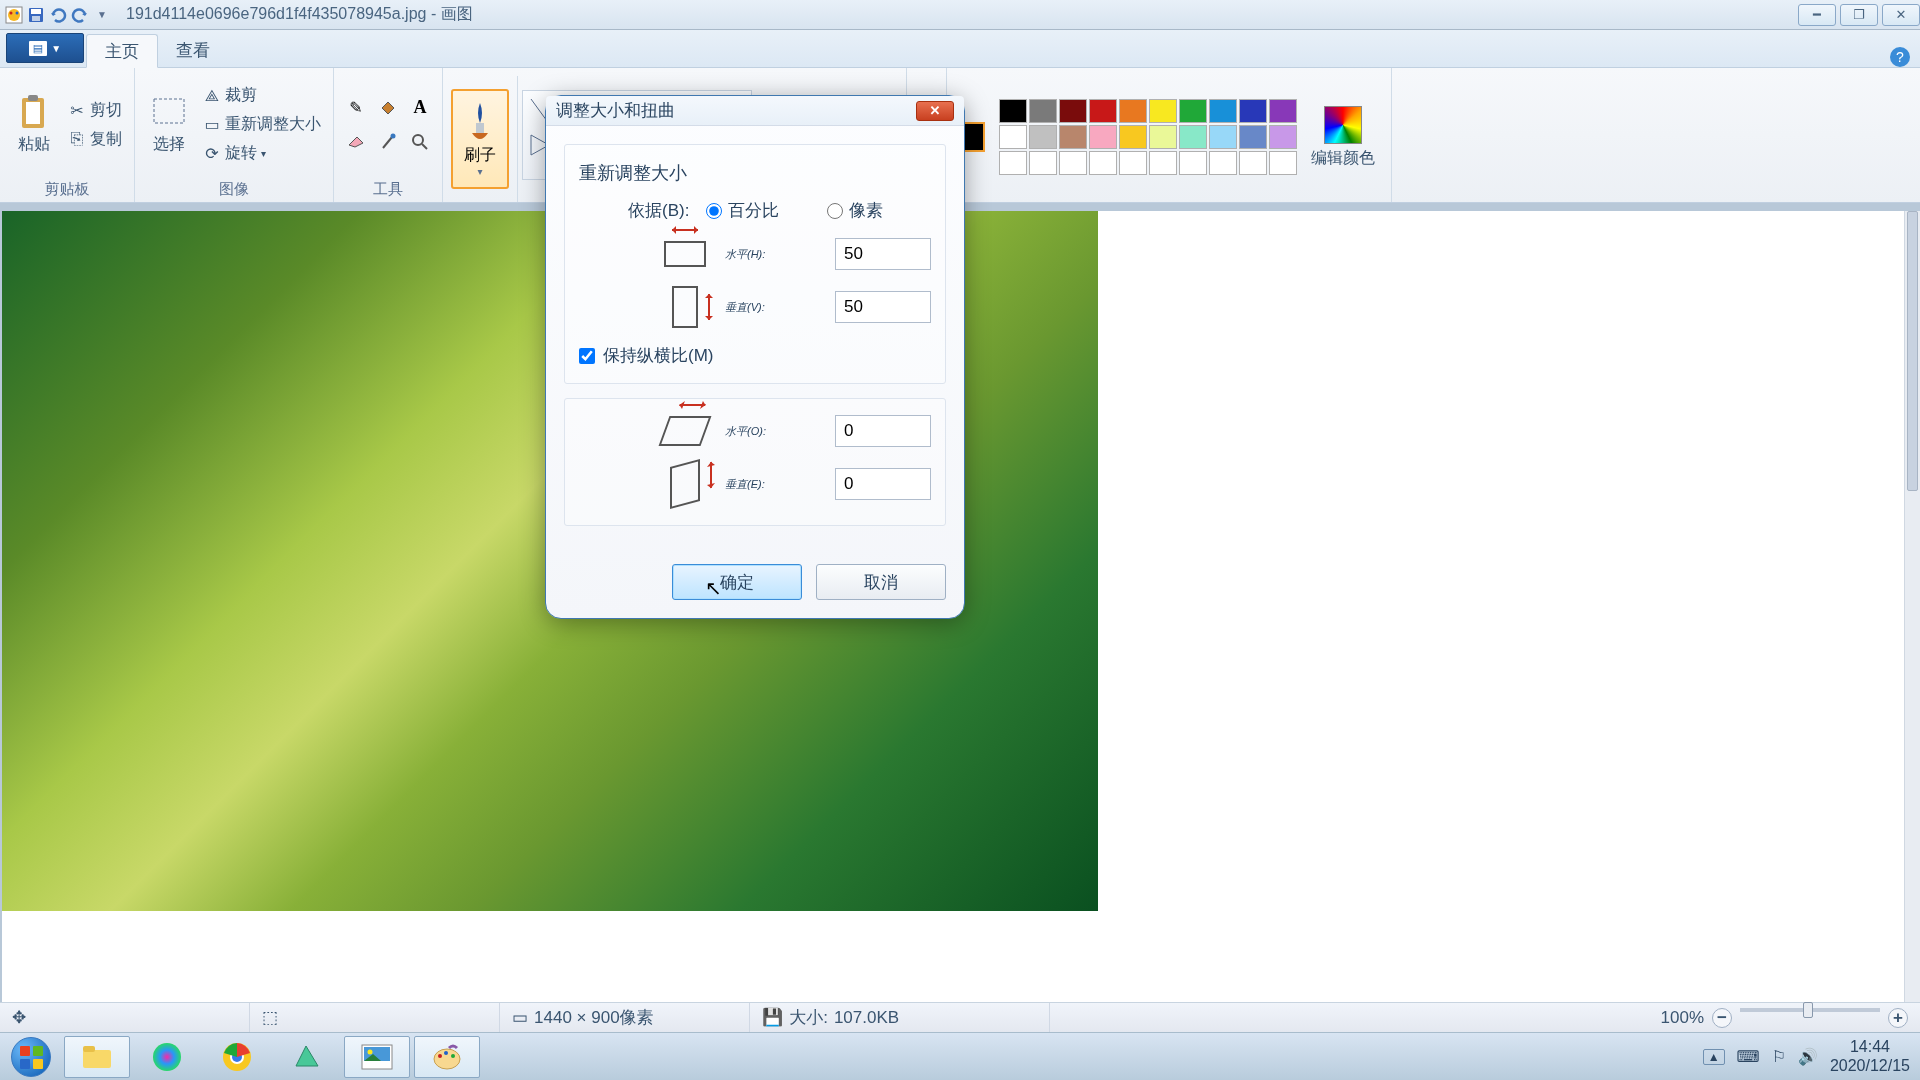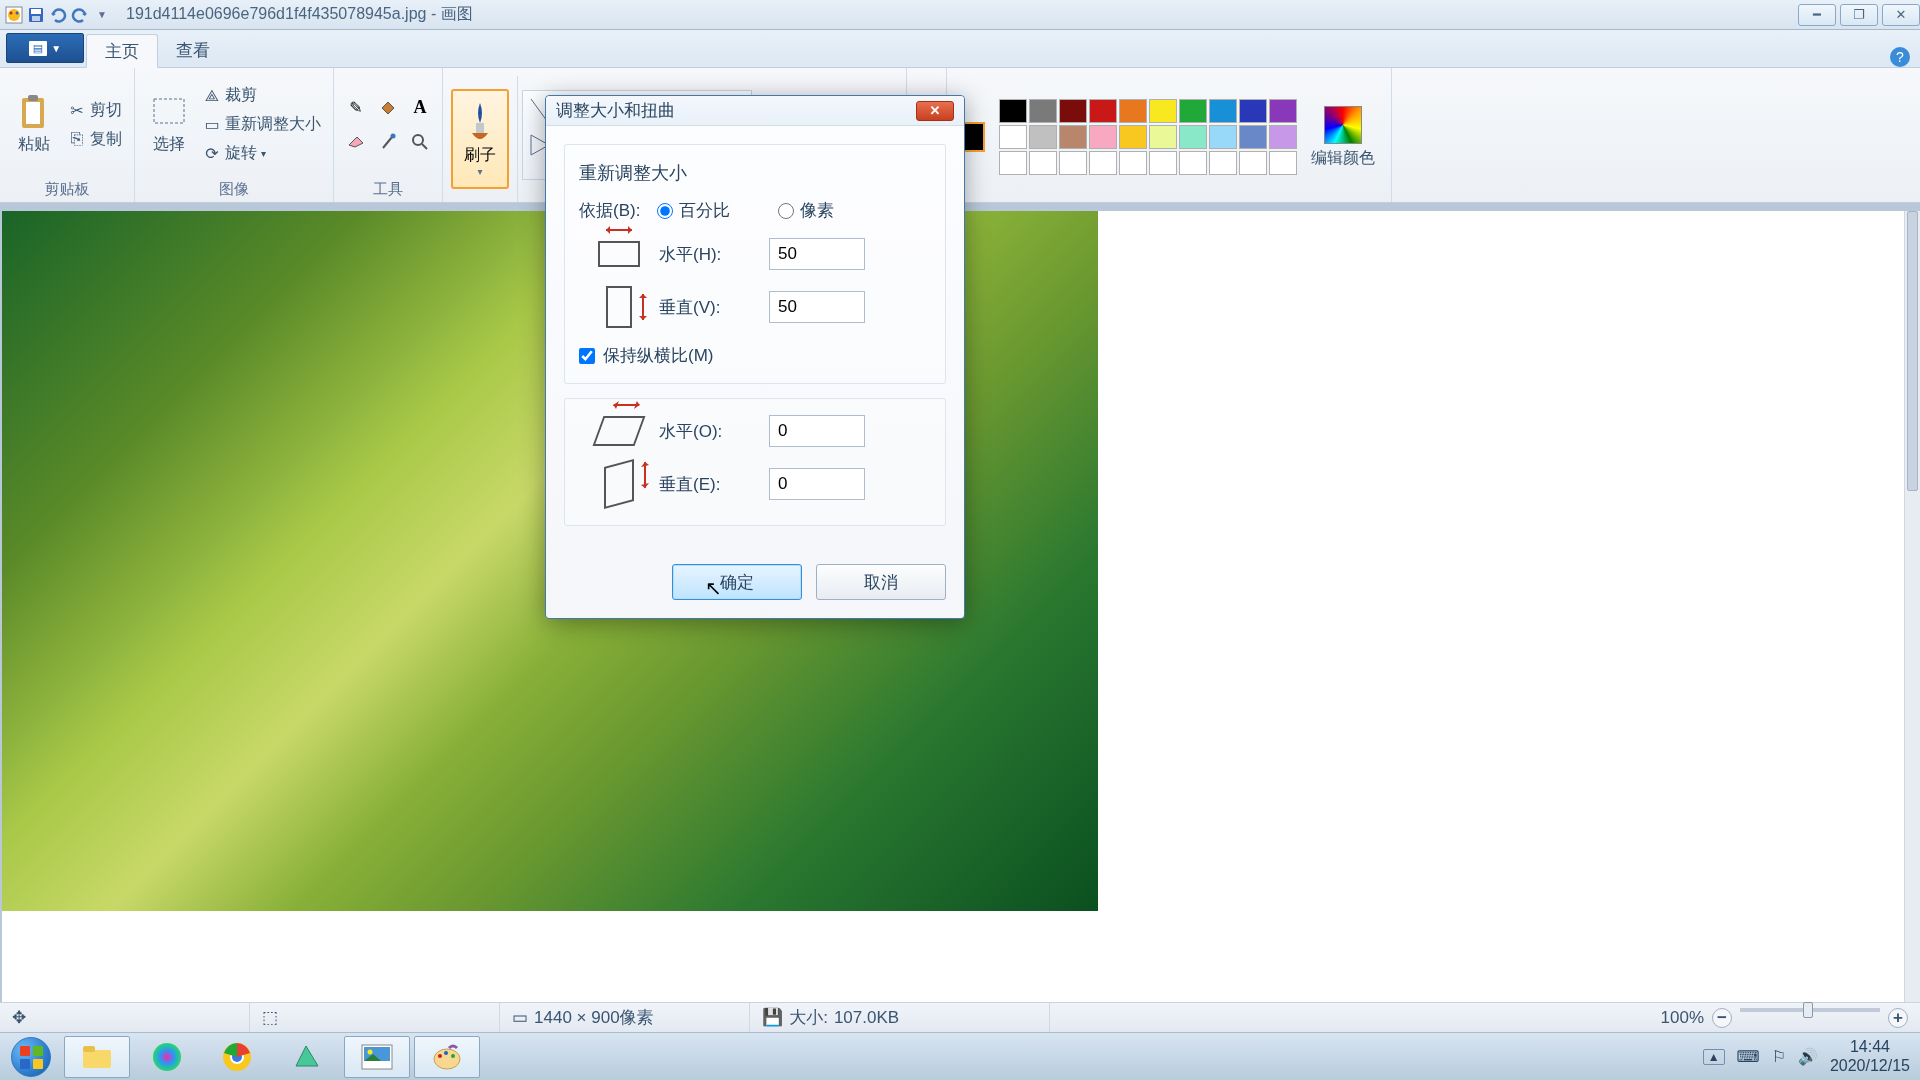--- a/index.html
+++ b/index.html
@@ -62,33 +62,33 @@
 
 .taskbar{position:absolute;bottom:0;left:0;right:0;height:48px;background:linear-gradient(#d8e4f2,#b8ccdc);border-top:1px solid #a8bccc;display:flex;align-items:center;}
 .start-orb{width:50px;height:42px;margin:0 6px;display:flex;align-items:center;justify-content:center;}
 .orb-circle{width:40px;height:40px;border-radius:50%;background:radial-gradient(circle at 30% 30%,#6ab8f8,#0858b0);border:1px solid #3878c0;position:relative;overflow:hidden;}
 .task-item{width:66px;height:42px;margin:0 2px;border:1px solid transparent;display:flex;align-items:center;justify-content:center;border-radius:2px;}
 .task-item.active{border-color:#8aa8c4;background:linear-gradient(#f0f6fc,#d8e8f4);}
 .tray{margin-left:auto;display:flex;align-items:center;gap:12px;padding-right:10px;color:#2a4460;}
 .clock{text-align:center;font-size:16px;line-height:1.15;}
 
 
-.dialog{position:absolute;left:545px;top:95px;width:420px;background:linear-gradient(#fcfdff,#f4f6fa);border:1px solid #4078b0;box-shadow:0 4px 24px rgba(0,0,0,.35);border-radius:4px;}
+.dialog{position:absolute;left:545px;top:95px;width:420px;background:linear-gradient(#fcfdff,#f4f6fa);border:1px solid #4078b0;box-shadow:0 4px 24px rgba(0,0,0,.35);border-radius:16px;}
 .dlg-title{height:30px;background:linear-gradient(#f4f8fd,#e8f0f8);display:flex;align-items:center;padding:0 10px;border-bottom:1px solid #d4dce8;border-radius:4px 4px 0 0;}
 .dlg-title-text{font-size:17px;color:#2a4460;}
 .dlg-close{margin-left:auto;width:38px;height:20px;background:linear-gradient(#e87050,#c84020);border:1px solid #a83010;border-radius:3px;color:#fff;display:flex;align-items:center;justify-content:center;font-weight:bold;cursor:pointer;font-size:13px;}
 .dlg-body{padding:18px 18px 10px 18px;}
 .fieldset{border:1px solid #dde4ee;border-radius:3px;padding:16px 14px;margin-bottom:14px;background:rgba(255,255,255,.35);}
 .sect-title{font-size:18px;color:#2a4460;margin-bottom:14px;}
-.row{display:flex;align-items:center;margin-bottom:16px;}
+.row{display:flex;align-items:center;margin-bottom:16px;justify-content:flex-end;}
 .row .lbl{width:78px;font-size:17px;color:#2a4460;}
 .radio-opt{display:flex;align-items:center;gap:6px;font-size:17px;color:#2a4460;margin-right:48px;}
 .radio-opt input{width:16px;height:16px;}
 .icon-col{width:80px;display:flex;justify-content:center;}
-.field-lbl{width:110px;font-size:17px;color:#2a4460;}
+.field-lbl{width:110px;font-size:11px;color:#2a4460;font-style:italic;}
 .num-input{width:96px;height:32px;border:1px solid #b0bccc;padding:0 8px;font-size:17px;background:#fff;}
 .chk-row{display:flex;align-items:center;gap:8px;font-size:17px;color:#2a4460;margin-top:8px;}
 .chk-row input{width:16px;height:16px;}
 .dlg-buttons{display:flex;justify-content:flex-end;gap:14px;padding:14px 18px 18px 18px;}
 .dlg-btn{width:130px;height:36px;border:1px solid #9fb0c4;background:linear-gradient(#fcfdfe,#e8ecf2);font-size:17px;color:#2a4460;border-radius:3px;cursor:pointer;}
 .dlg-btn.primary{border-color:#3a8cd8;background:linear-gradient(#e8f4ff,#bde4ff);box-shadow:inset 0 0 0 1px #aee0ff;}
 
 
 .sh-rect-h{width:42px;height:26px;border:2px solid #555;position:relative;}
 .sh-rect-v{width:26px;height:42px;border:2px solid #555;position:relative;}

